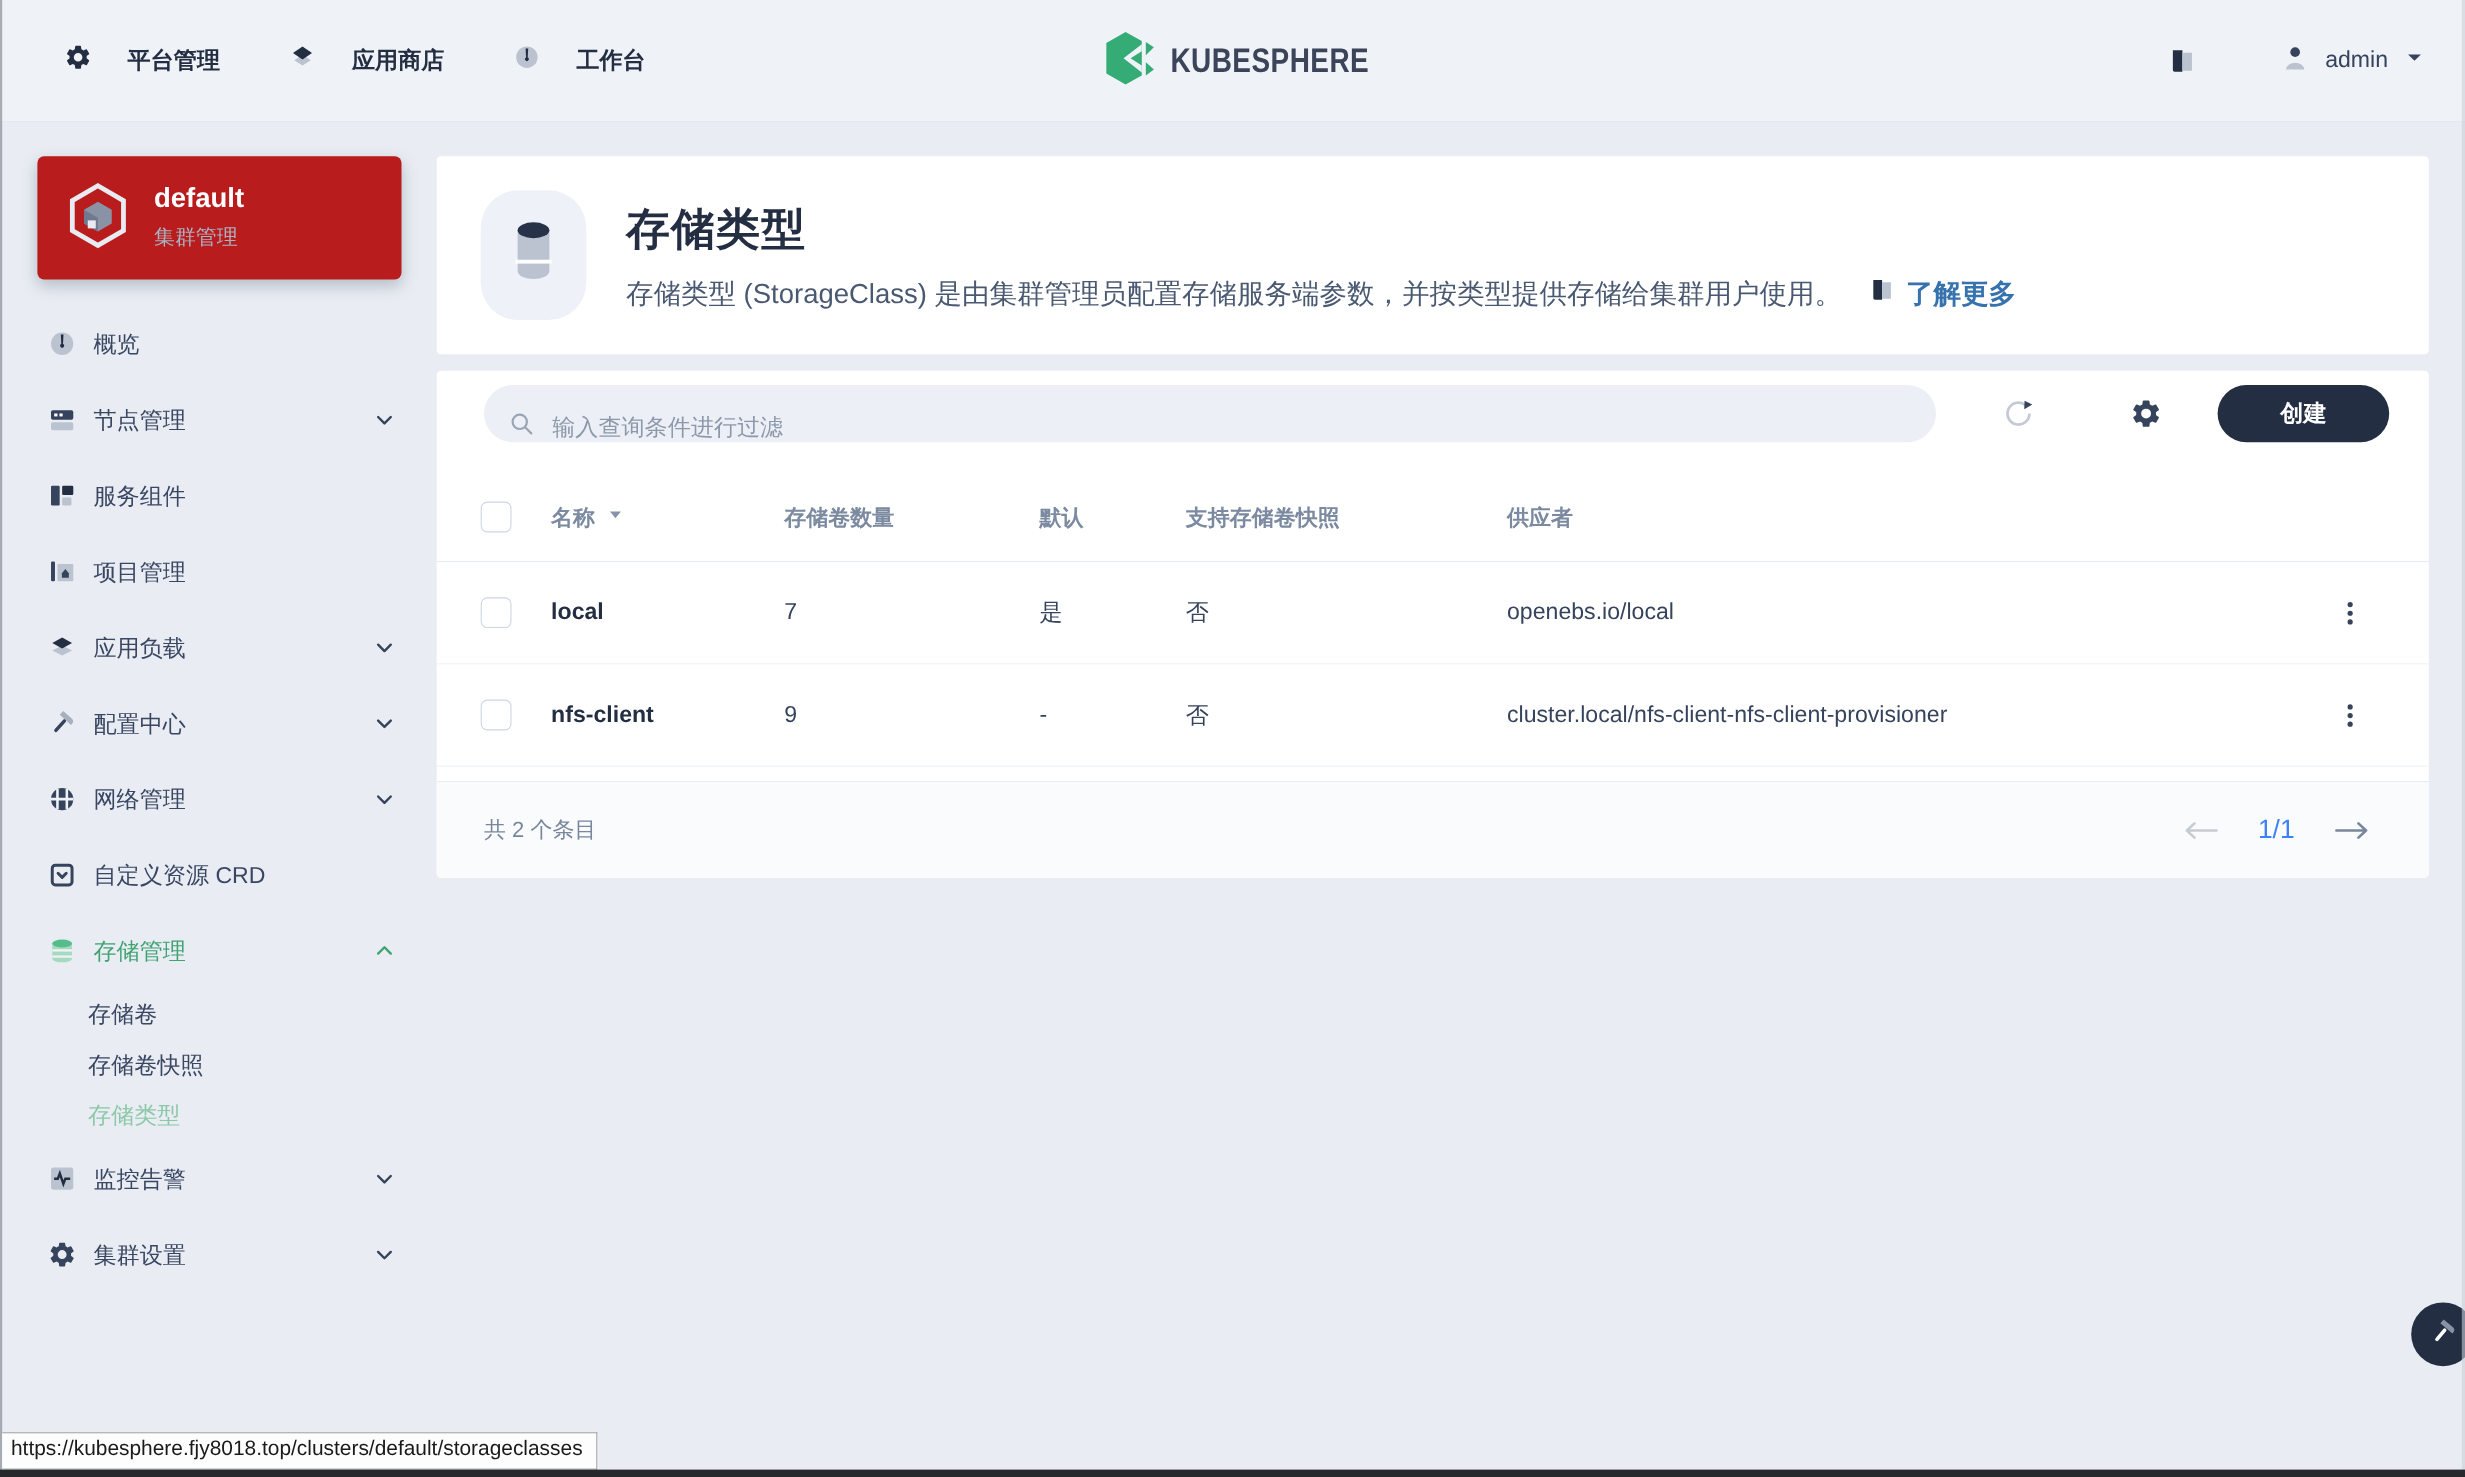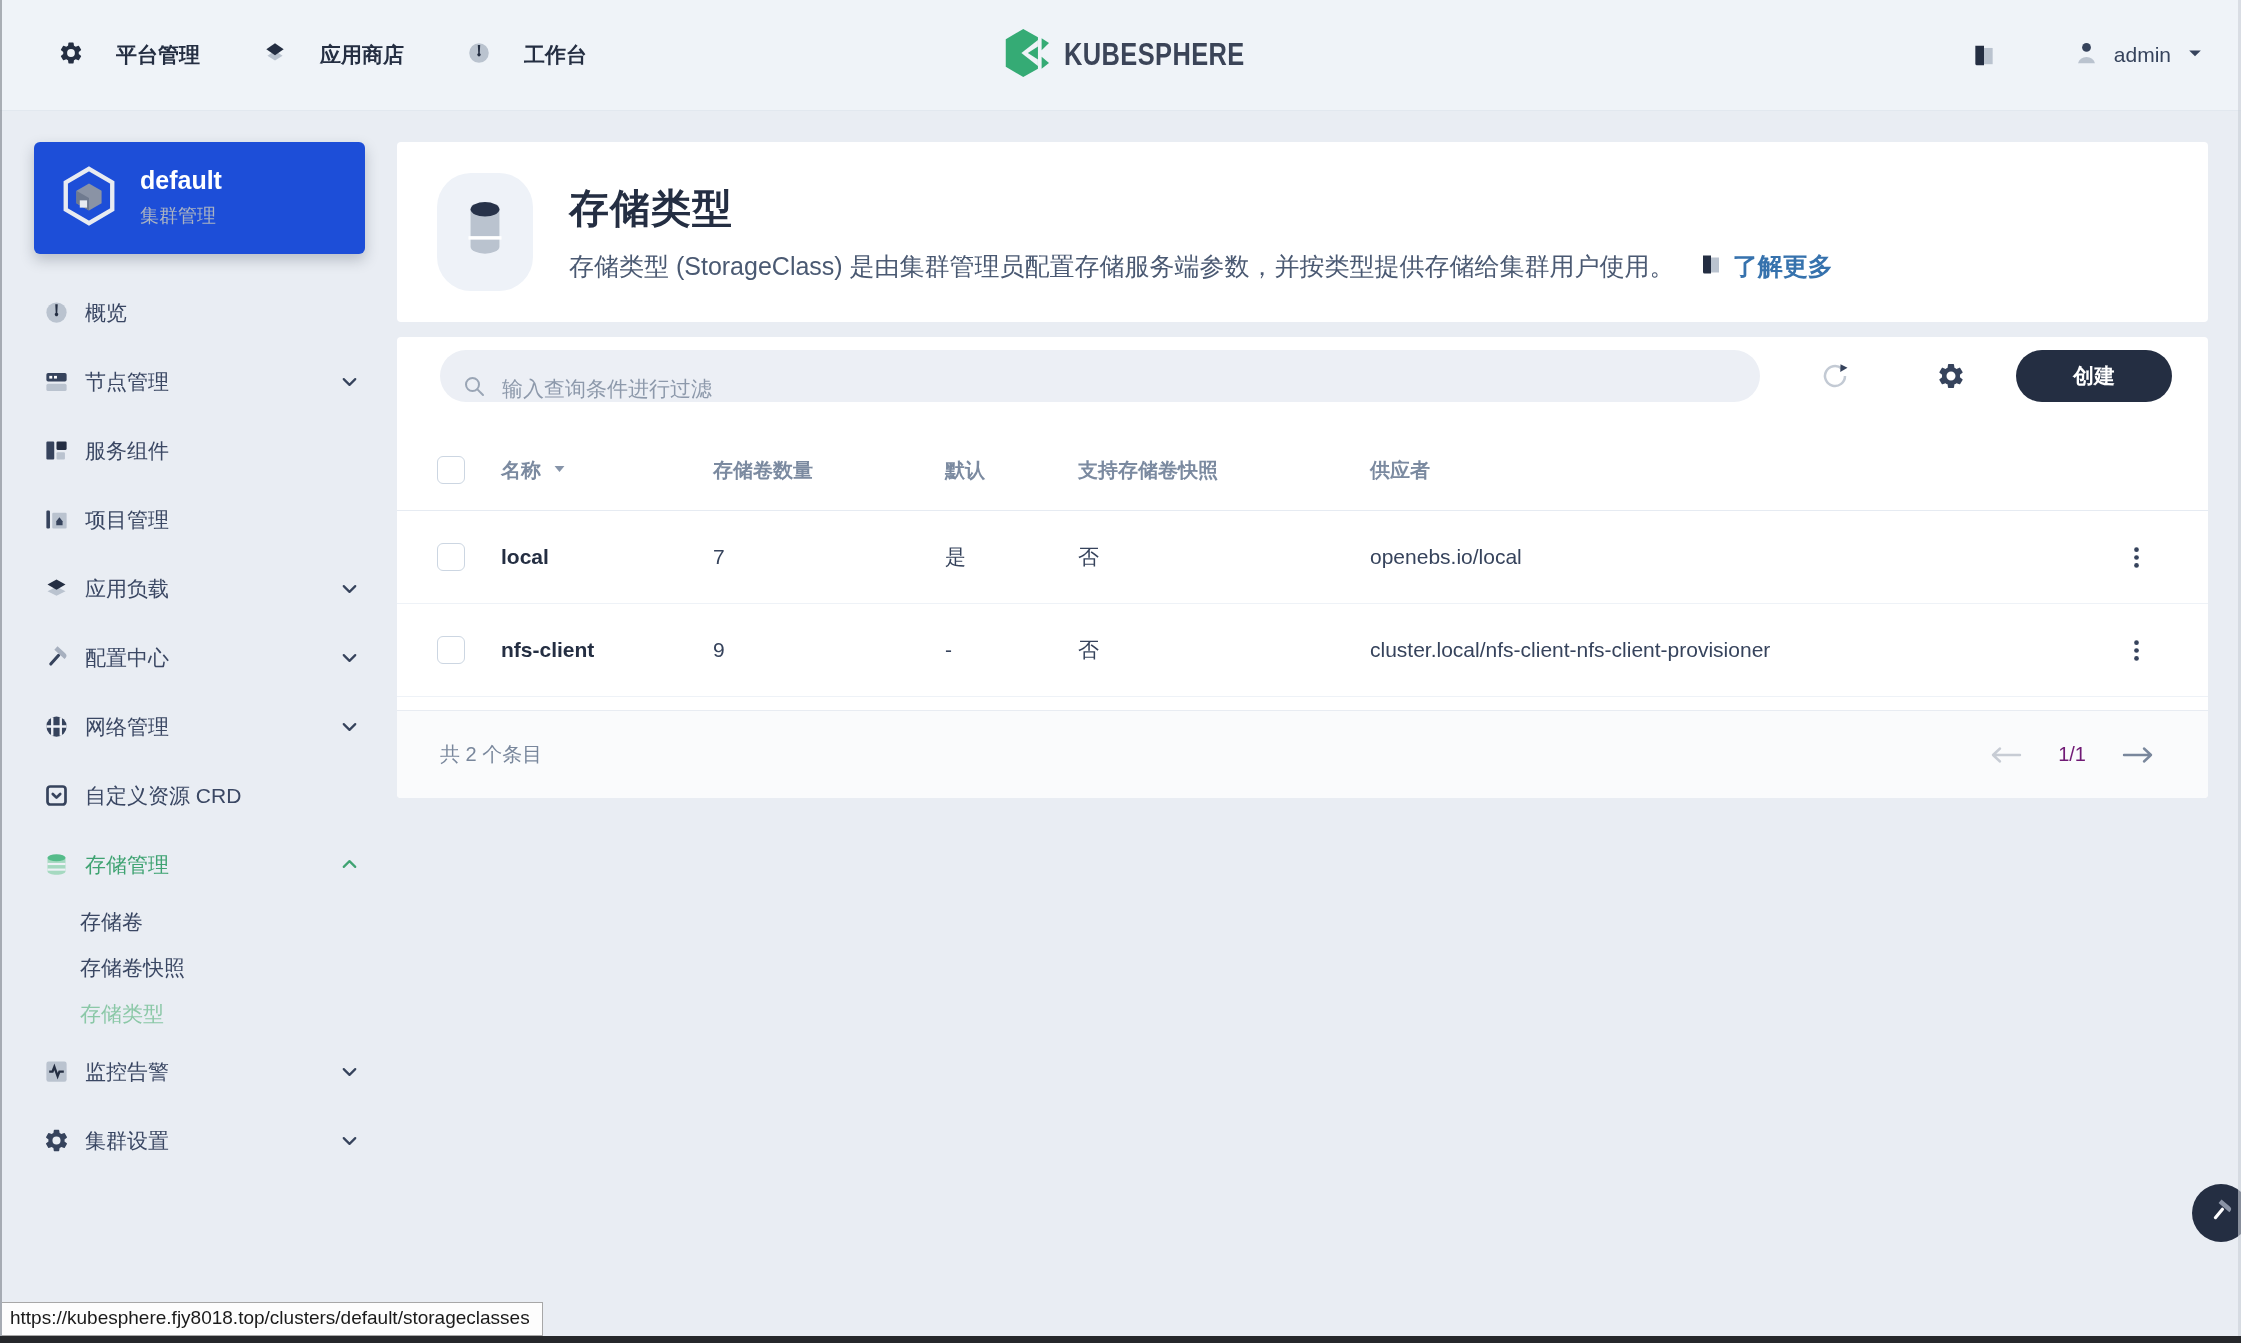--- a/index.html
+++ b/index.html
@@ -12,21 +12,21 @@
   
   .topbar{position:absolute;left:0;top:0;right:0;height:110px;background:#eff3f8;border-bottom:1px solid #e2e8ef;}
   .nav-left{position:absolute;left:58px;top:0;height:110px;display:flex;align-items:center;gap:62px;}
   .nav-item{display:flex;align-items:center;gap:32px;font-size:21px;font-weight:bold;color:#242e42;cursor:pointer;}
   .logo{position:absolute;left:1003px;top:0;height:110px;display:flex;align-items:center;gap:15px;}
   .logo-text{font-size:31px;font-weight:bold;color:#3b4458;letter-spacing:.5px;transform:scaleX(.82);transform-origin:left center;}
   .nav-right{position:absolute;right:36px;top:0;height:110px;display:flex;align-items:center;}
   .user-group{display:flex;align-items:center;gap:14px;margin-left:76px;font-size:21px;color:#36435c;cursor:pointer;}
   
   .sidebar{position:absolute;left:0;top:110px;width:397px;bottom:0;}
-  .cluster-card{position:absolute;left:34px;top:32px;width:331px;height:112px;background:#1d4ed8;border-radius:6px;
+  .cluster-card{position:absolute;left:34px;top:32px;width:331px;height:112px;background:#b91c1c;border-radius:6px;
     display:flex;align-items:center;padding-left:24px;box-sizing:border-box;gap:20px;cursor:pointer;
     box-shadow:0 6px 14px rgba(36,46,66,.25);}
   .cluster-name{font-size:25px;font-weight:bold;color:#fff;line-height:1.1;}
   .cluster-role{font-size:19px;color:#a9b2c2;margin-top:8px;}
   .menu{position:absolute;left:0;top:168px;right:0;}
   .mi{height:69px;display:flex;align-items:center;padding:0 36px 0 43px;font-size:21px;color:#3a4763;cursor:pointer;}
   .mi .ico{width:27px;height:27px;flex:none;display:flex;align-items:center;justify-content:center;}
   .mi .lbl{margin-left:15px;}
   .mi .chev{margin-left:auto;display:flex;}
   .mi.active-parent .lbl{color:#3fa372;}
@@ -54,21 +54,21 @@
   .tgrid{display:grid;grid-template-columns:64px 212px 232px 133px 292px 1fr 64px;align-items:center;padding:0 40px;}
   .thead{height:80px;margin-top:28px;border-bottom:1px solid #e6ebf2;color:#7b8aa0;font-weight:bold;font-size:20px;}
   .th-name{display:flex;align-items:center;gap:10px;cursor:pointer;}
   .trow{height:92px;border-bottom:1px solid #eef2f7;font-size:21px;color:#36435c;}
   .cell-name{font-weight:bold;color:#242e42;cursor:pointer;}
   .cbx{width:28px;height:28px;border:1.5px solid #ccd6e2;border-radius:6px;background:#fff;box-sizing:border-box;cursor:pointer;}
   .kebab{justify-self:center;cursor:pointer;display:flex;}
   .tfooter{position:absolute;left:0;right:0;bottom:0;height:88px;background:#fafbfc;border-top:1px solid #e8ecf2;
     border-radius:0 0 4px 4px;display:flex;align-items:center;padding:0 52px 0 43px;box-sizing:border-box;font-size:20px;color:#79879c;}
   .pager{margin-left:auto;display:flex;align-items:center;gap:34px;}
-  .page-indicator{color:#701a75;font-size:20px;}
+  .page-indicator{color:#3b82f6;font-size:24px;}
   
   .float-btn{position:absolute;left:2192px;top:1184px;width:58px;height:58px;border-radius:50%;background:#242e42;
     display:flex;align-items:center;justify-content:center;cursor:pointer;}
   
   .status-tooltip{position:absolute;left:2px;bottom:7px;background:#fdfdfd;border:1px solid #a7a7a7;border-left:none;
     padding:4px 12px 6px 8px;font-size:19px;color:#1a1a1a;white-space:nowrap;}
   .bottom-strip{position:absolute;left:0;right:0;bottom:0;height:7px;background:#26282b;}
   .edge-left{position:absolute;left:0;top:0;bottom:0;width:2px;background:#70757d;opacity:.55;}
   .edge-right{position:absolute;right:0;top:0;bottom:0;width:3px;background:#c9cfd7;opacity:.6;}
 </style>

